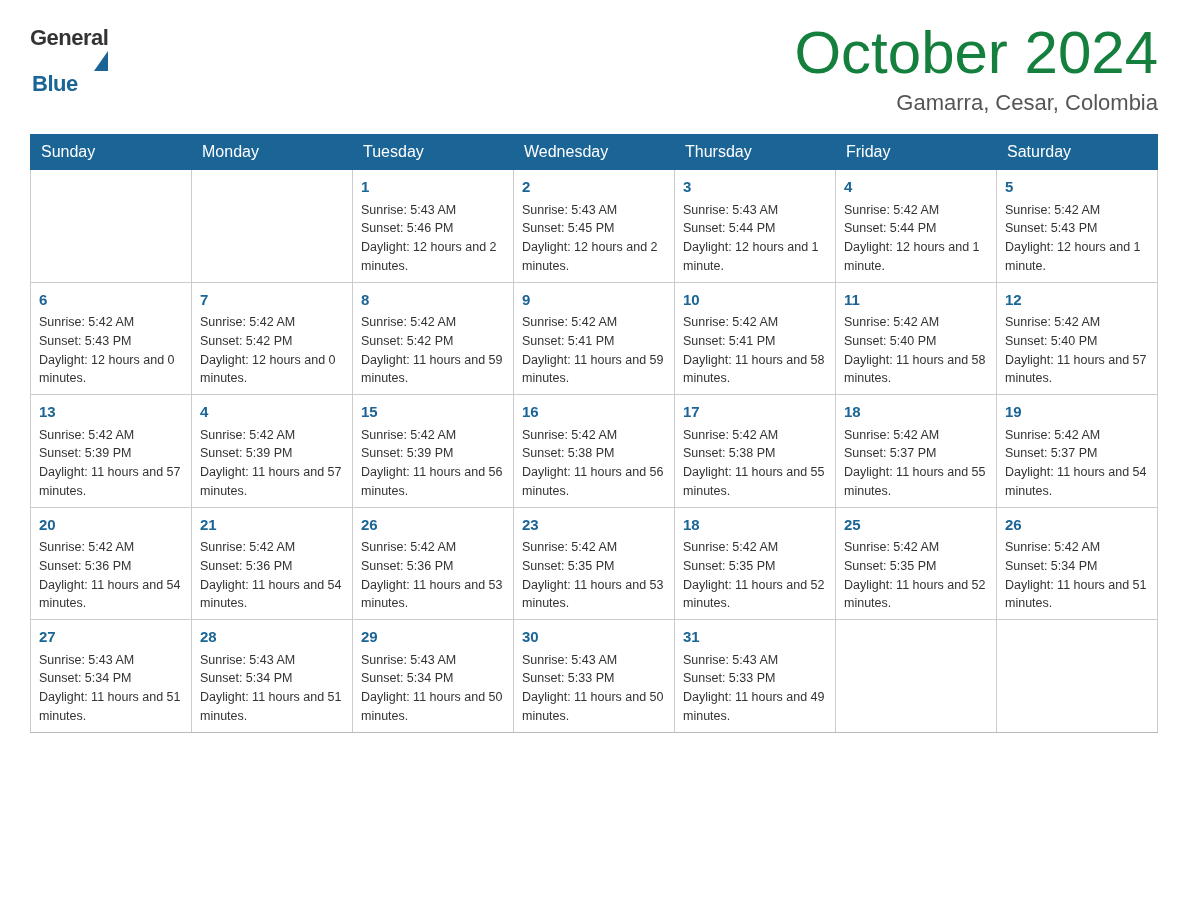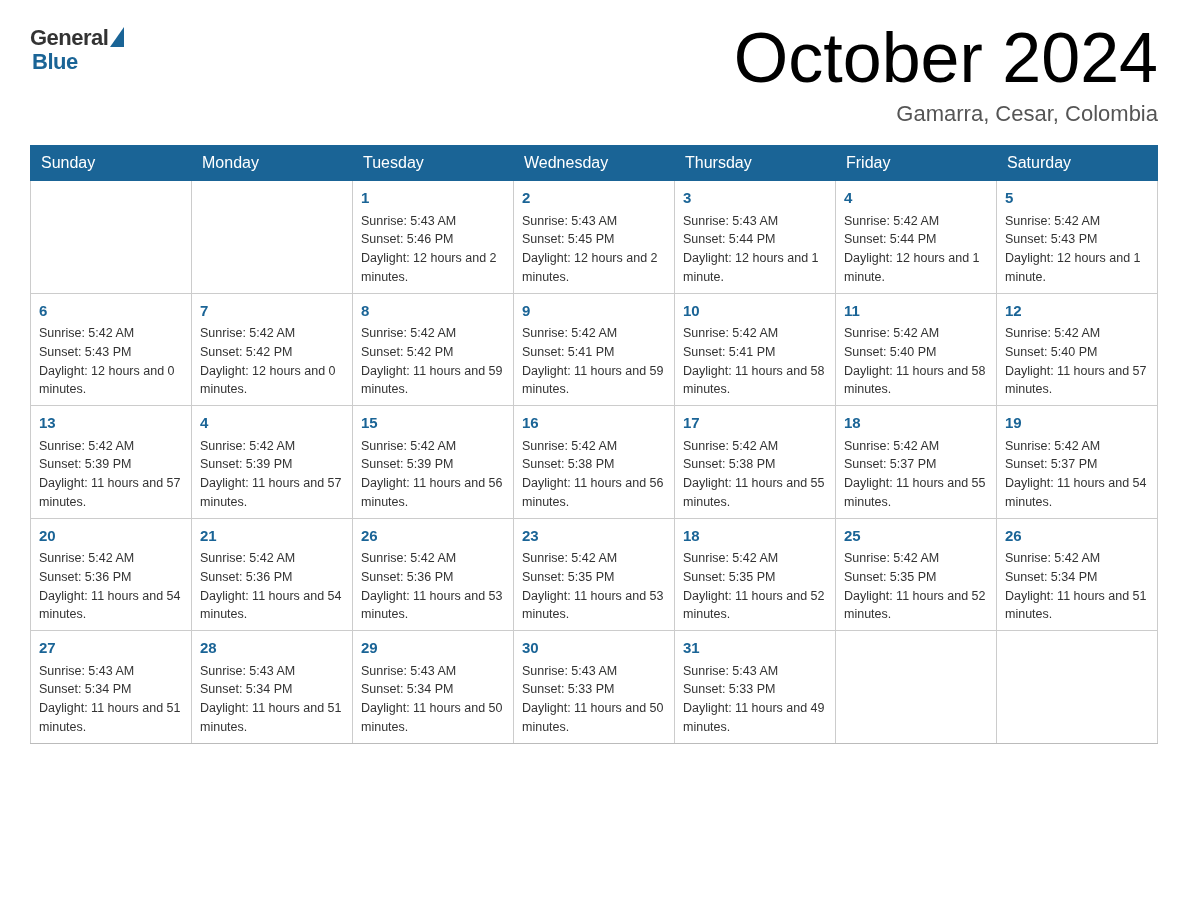--- a/index.html
+++ b/index.html
@@ -17,21 +17,22 @@
       margin-bottom: 18px;
     }
     .logo {
       display: flex;
       flex-direction: column;
       align-items: flex-start;
       padding-top: 5px;
     }
     .logo-top {
       display: flex;
-      align-items: center;
+      align-items: flex-end;
+      flex-direction: column;
     }
     .logo-text-general {
       font-size: 22px;
       font-weight: bold;
       color: #333;
       letter-spacing: -0.5px;
     }
     .logo-triangle {
       width: 0;
       height: 0;
@@ -45,23 +46,23 @@
       font-weight: bold;
       color: #1a6496;
       letter-spacing: -0.5px;
       margin-top: -2px;
       padding-left: 2px;
     }
     .title-block {
       text-align: right;
     }
     .month-title {
-      font-size: 70px;
+      font-size: 60px;
       font-weight: 300;
-      color: #000000;
+      color: #15803d;
       line-height: 1.1;
     }
     .location-title {
       font-size: 22px;
       color: #555;
       font-weight: normal;
       margin-top: 4px;
     }
     .calendar {
       width: 100%;

